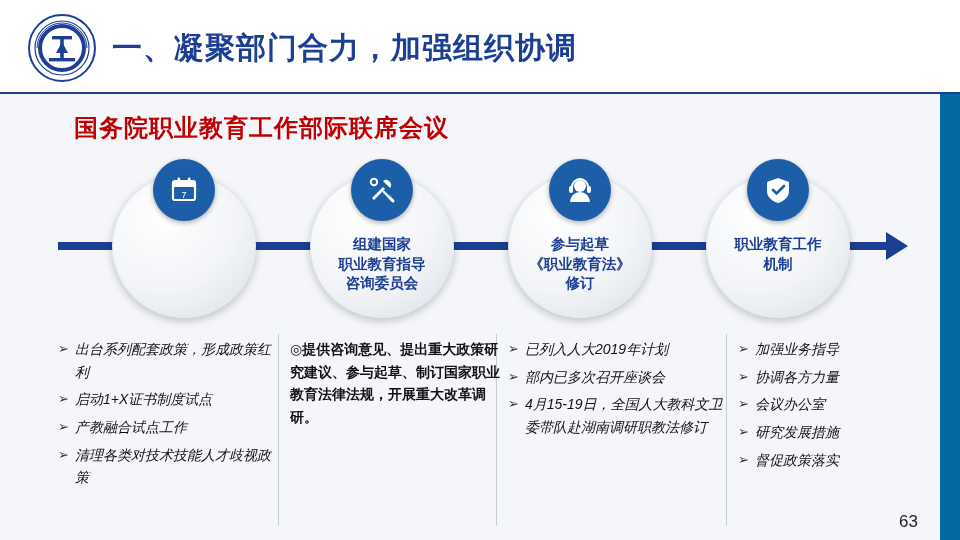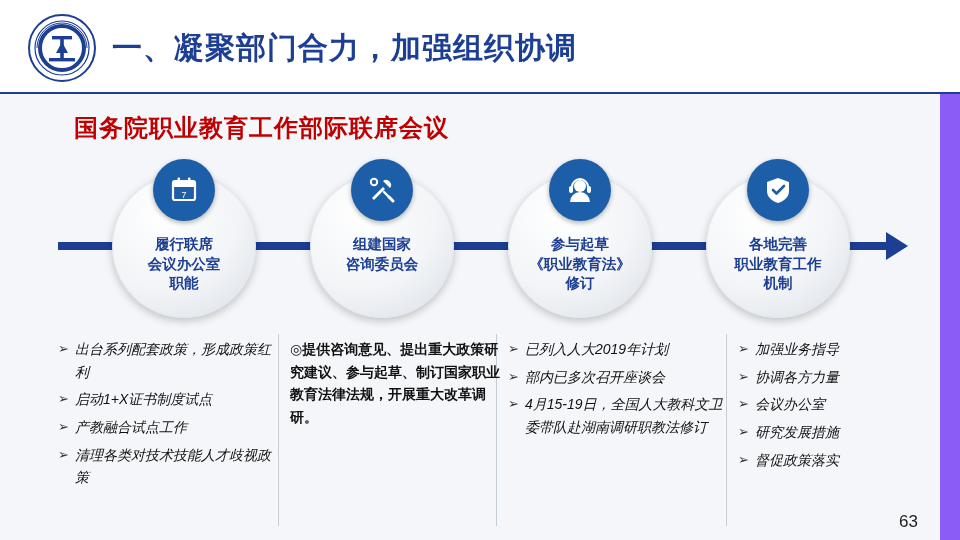--- a/index.html
+++ b/index.html
@@ -5,21 +5,21 @@
   * { box-sizing: border-box; margin: 0; padding: 0; }
   html, body {
     width: 960px; height: 540px;
     font-family: "Liberation Sans", "DejaVu Sans", sans-serif;
     background: #ffffff;
     overflow: hidden;
   }
   .slide {
     position: relative;
     width: 960px; height: 540px;
-    background: #8b5cf6;
+    background: #0369a1;
   }
 
   
   .header {
     position: absolute;
     top: 0; left: 0;
     width: 960px; height: 92px;
     background: #ffffff;
   }
   .header-rule {
@@ -213,39 +213,35 @@
       <div class="node node-1">
         <div class="node-badge">
           <svg width="30" height="30" viewBox="0 0 30 30">
             <rect x="4" y="6" width="22" height="19" rx="2" fill="none" stroke="#ffffff" stroke-width="2.2"></rect>
             <rect x="4" y="6" width="22" height="6" fill="#ffffff"></rect>
             <rect x="8.5" y="2.5" width="2.6" height="6" rx="1.2" fill="#ffffff"></rect>
             <rect x="18.9" y="2.5" width="2.6" height="6" rx="1.2" fill="#ffffff"></rect>
             <text x="15" y="22.5" font-size="9" fill="#ffffff" text-anchor="middle" font-family="Liberation Sans, sans-serif">7</text>
           </svg>
         </div>
-        <div class="node-text">
-          <span>履行联席</span>
-          <span>会议办公室</span>
-          <span>职能</span>
-        </div>
       </div>
 
       <div class="node node-2">
         <div class="node-badge">
           <svg width="30" height="30" viewBox="0 0 30 30">
             <path d="M5 23 L16 12 L18 14 L7 25 Z" fill="#ffffff"></path>
             <path d="M16 6 a5 5 0 0 1 7 7 l-2-2 z" fill="#ffffff"></path>
             <path d="M22 22 L26 26" stroke="#ffffff" stroke-width="3" stroke-linecap="round"></path>
             <path d="M17 17 L23 23" stroke="#ffffff" stroke-width="2.4" stroke-linecap="round"></path>
             <circle cx="7" cy="7" r="3.2" fill="none" stroke="#ffffff" stroke-width="2"></circle>
           </svg>
         </div>
         <div class="node-text">
           <span>组建国家</span>
+          <span>职业教育指导</span>
           <span>咨询委员会</span>
         </div>
       </div>
 
       <div class="node node-3">
         <div class="node-badge">
           <svg width="30" height="30" viewBox="0 0 30 30">
             <circle cx="15" cy="11" r="6" fill="#ffffff"></circle>
             <path d="M5 27 a10 10 0 0 1 20 0 z" fill="#ffffff"></path>
             <path d="M7 12 a8 8 0 0 1 16 0" fill="none" stroke="#ffffff" stroke-width="2"></path>
@@ -261,21 +257,20 @@
       </div>
 
       <div class="node node-4">
         <div class="node-badge">
           <svg width="30" height="30" viewBox="0 0 30 30">
             <path d="M15 3 L26 7 v9 c0 6-5 10-11 12 C9 26 4 22 4 16 V7 Z" fill="#ffffff"></path>
             <path d="M10 15 l3.5 3.5 L21 11" fill="none" stroke="#1c5fa8" stroke-width="2.6" stroke-linecap="round" stroke-linejoin="round"></path>
           </svg>
         </div>
         <div class="node-text">
-          <span>各地完善</span>
           <span>职业教育工作</span>
           <span>机制</span>
         </div>
       </div>
     </div>
 
     <div class="columns">
       <div class="vline vline-1"></div>
       <div class="vline vline-2"></div>
       <div class="vline vline-3"></div>

